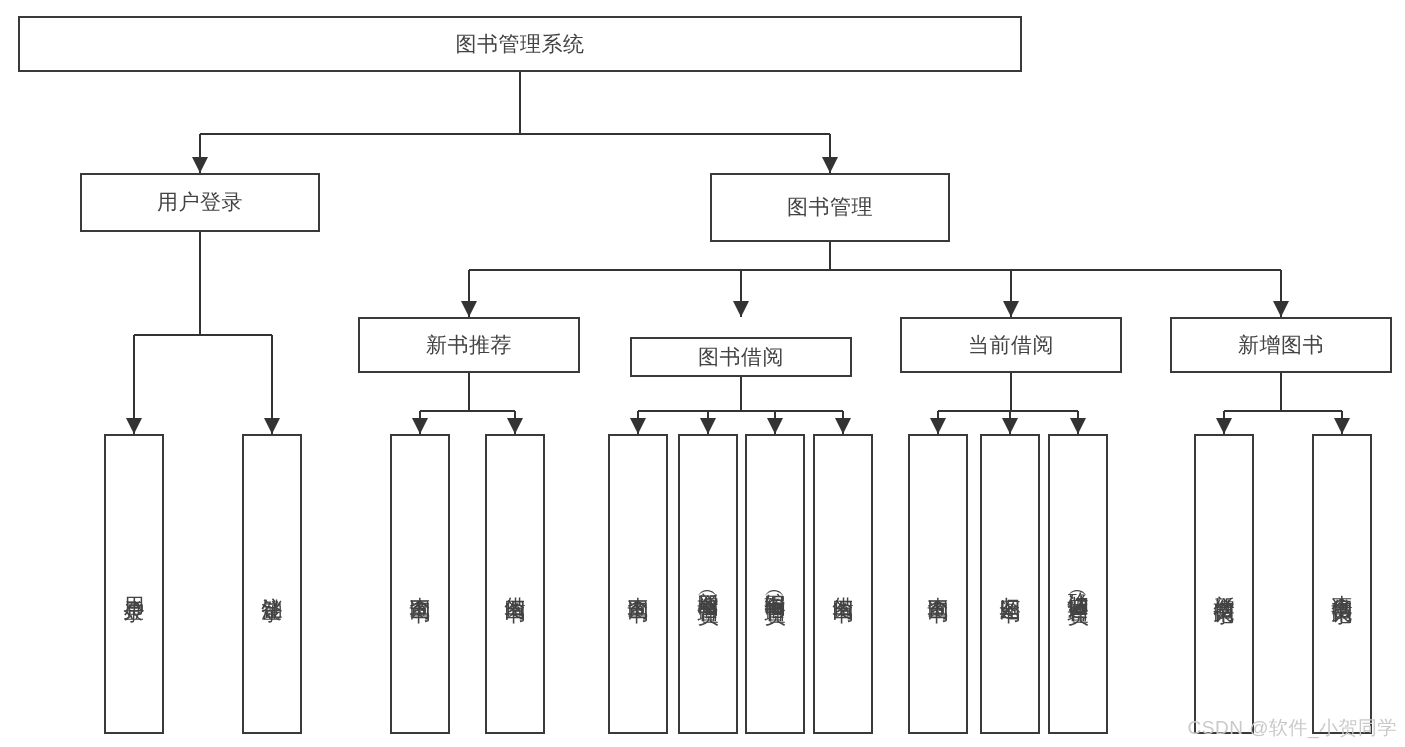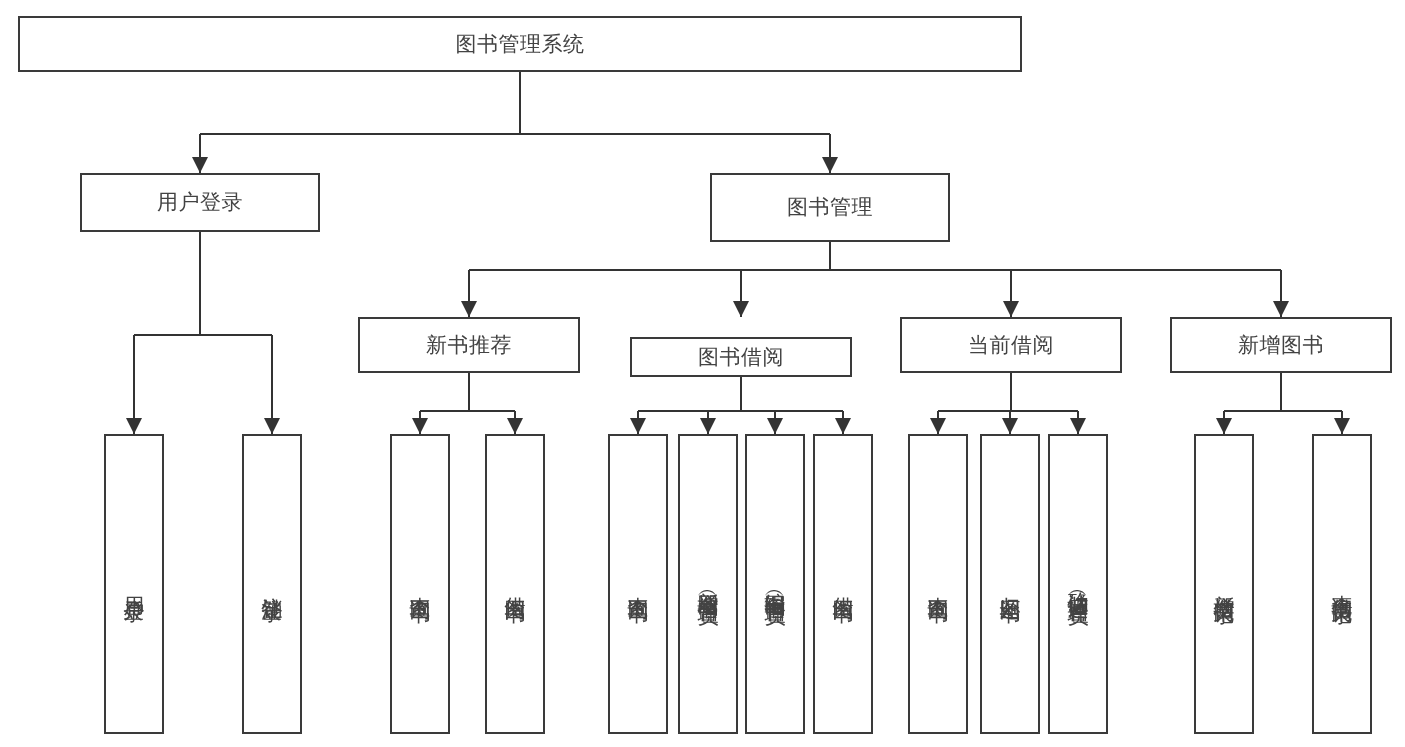--- a/index.html
+++ b/index.html
@@ -192,13 +192,14 @@
     <div class="ln v" style="left: 1008.75px; top: 411px; height: 23px;"></div>
     <div class="arrow" style="left: 1002px; top: 418px;"></div>
     <div class="ln v" style="left: 1076.75px; top: 411px; height: 23px;"></div>
     <div class="arrow" style="left: 1070px; top: 418px;"></div>
     <div class="ln v" style="left: 1279.75px; top: 373px; height: 38px;"></div>
     <div class="ln h" style="left: 1224px; top: 409.75px; width: 118px;"></div>
     <div class="ln v" style="left: 1222.75px; top: 411px; height: 23px;"></div>
     <div class="arrow" style="left: 1216px; top: 418px;"></div>
     <div class="ln v" style="left: 1340.75px; top: 411px; height: 23px;"></div>
     <div class="arrow" style="left: 1334px; top: 418px;"></div>
+    <div id="watermark">CSDN @软件_小贺同学</div>
   </div>
 
 </body></html>

